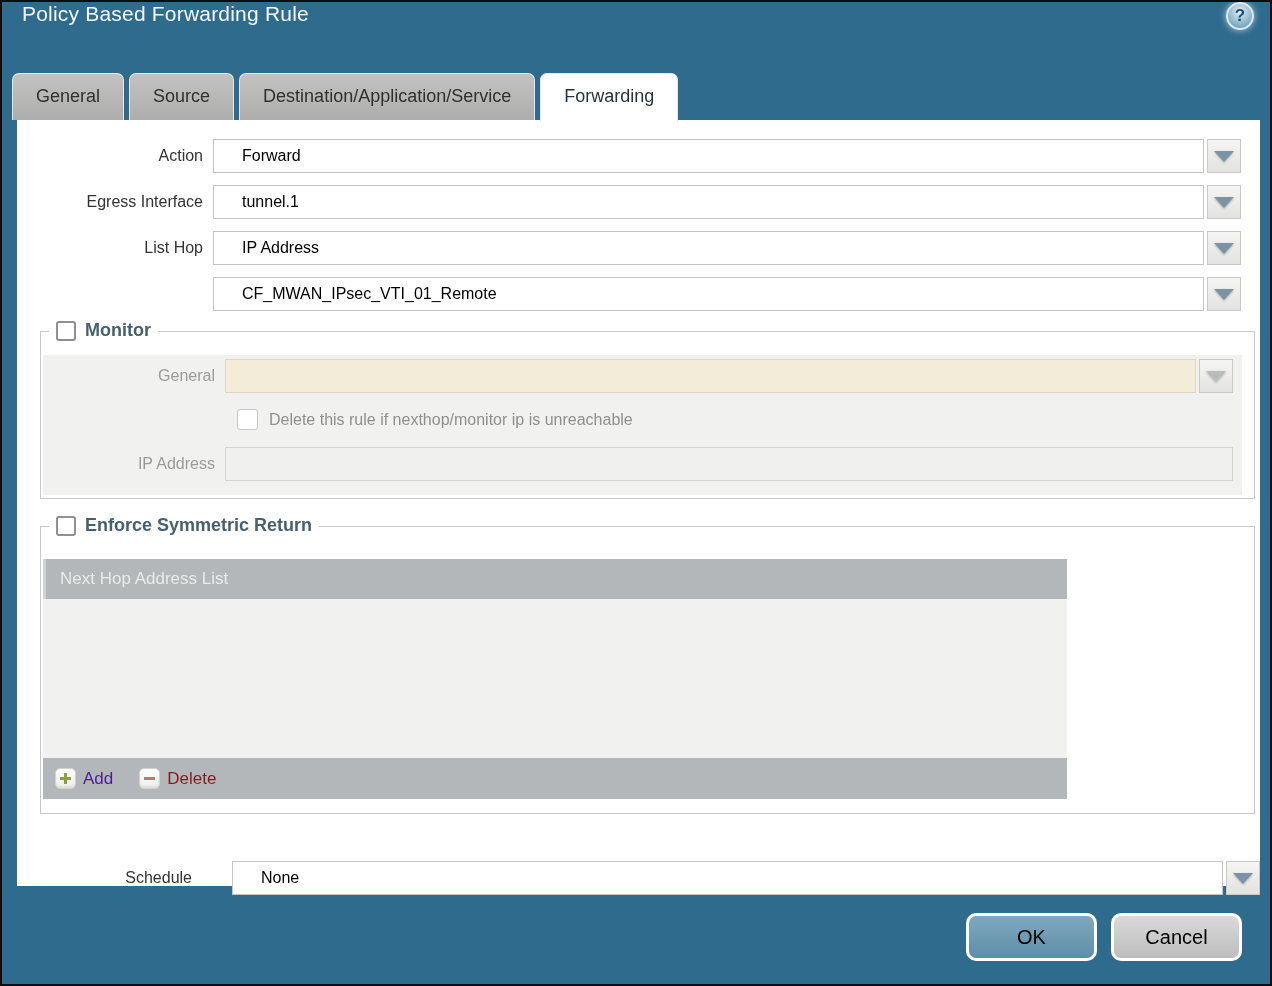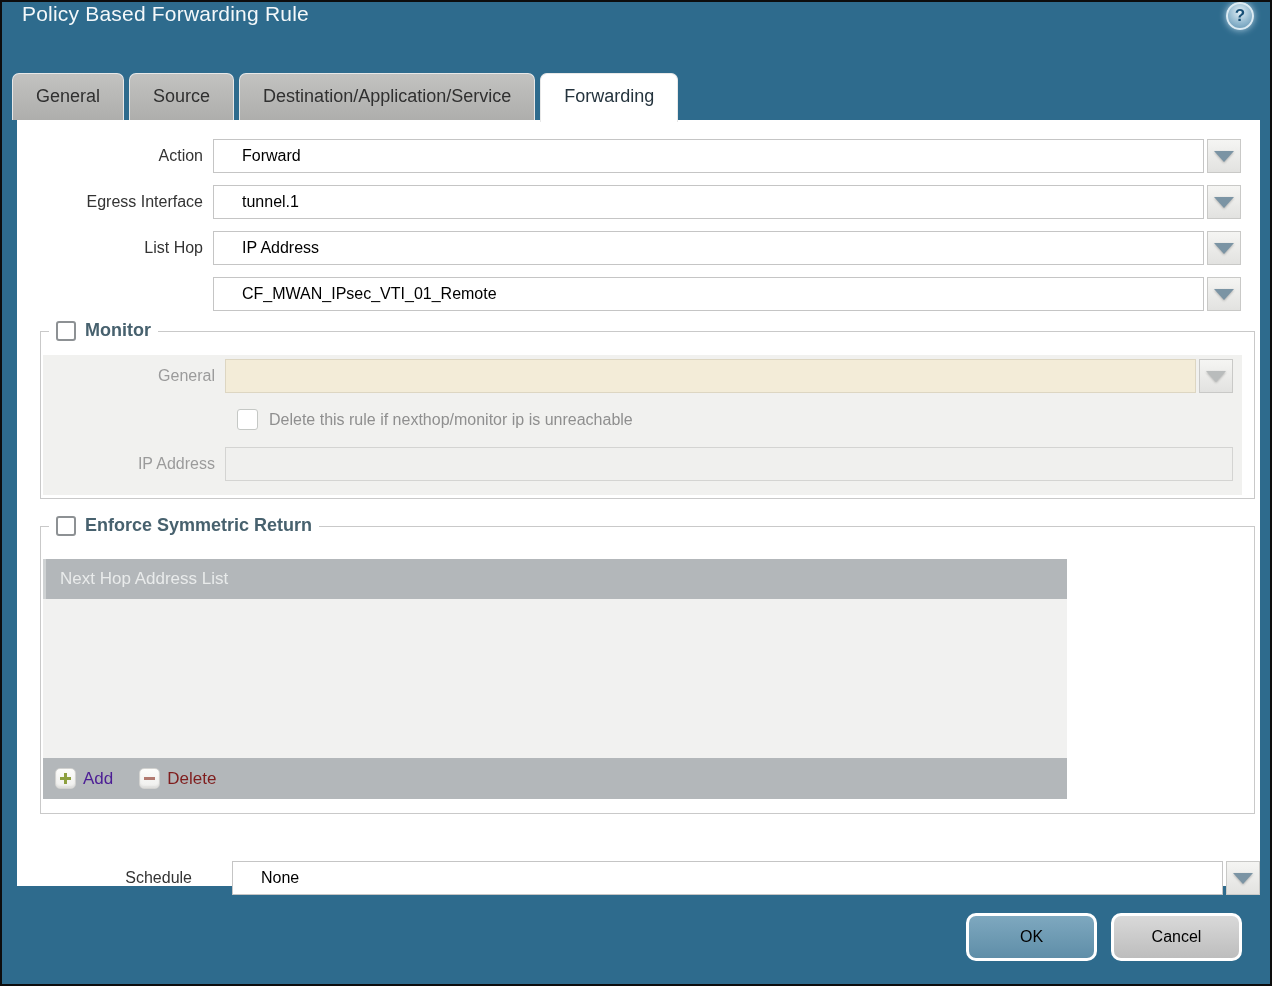--- a/index.html
+++ b/index.html
@@ -160,21 +160,21 @@
 
   
   .bottom-bar {
     height:98px;
     display:flex; justify-content:flex-end; align-items:flex-start;
     gap:14px; padding:27px 28px 0 0;
   }
   .btn {
     width:131px; height:48px;
     border:3px solid #ffffff; border-radius:10px;
-    font-size:16px; color:#000;
+    font-size:20px; color:#000;
     font-family:"Liberation Sans", sans-serif;
     display:flex; align-items:center; justify-content:center;
     cursor:pointer;
   }
   .btn-ok { background:linear-gradient(#7ea8bf,#5f8ea8); }
   .btn-cancel { background:linear-gradient(#d9d9d9,#bdbdbd); }
 </style>
 </head>
 <body>
 

